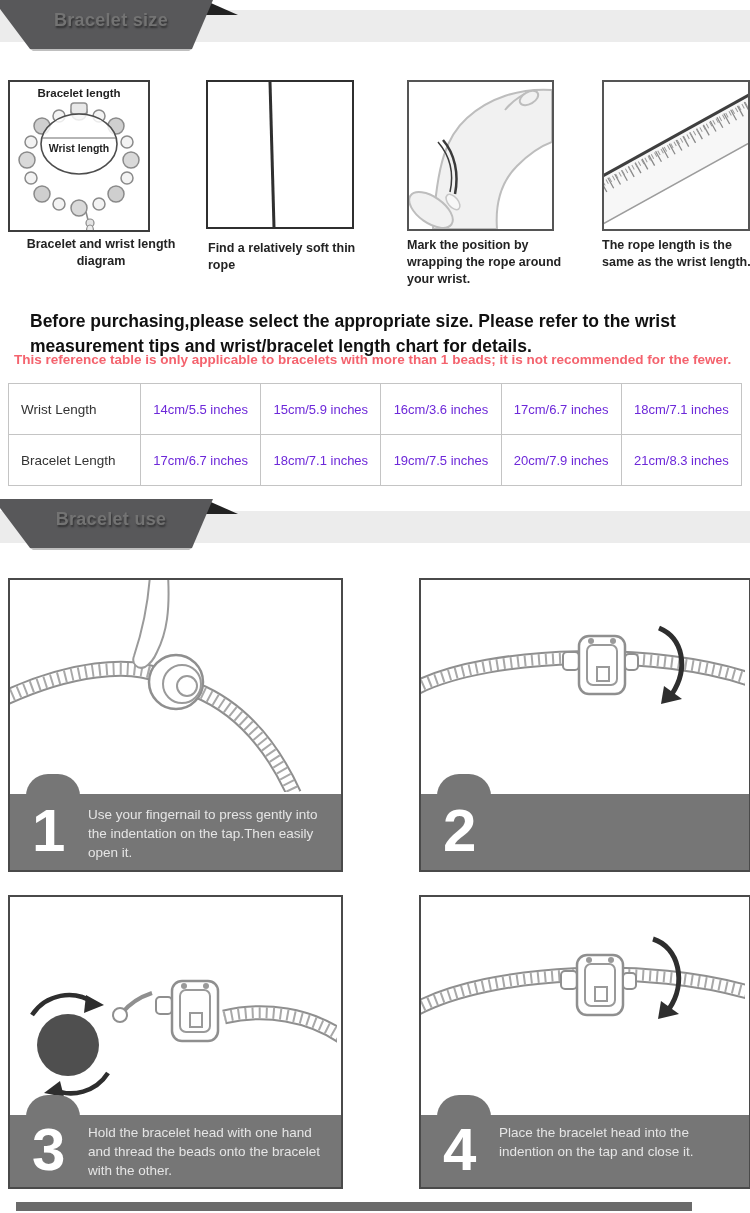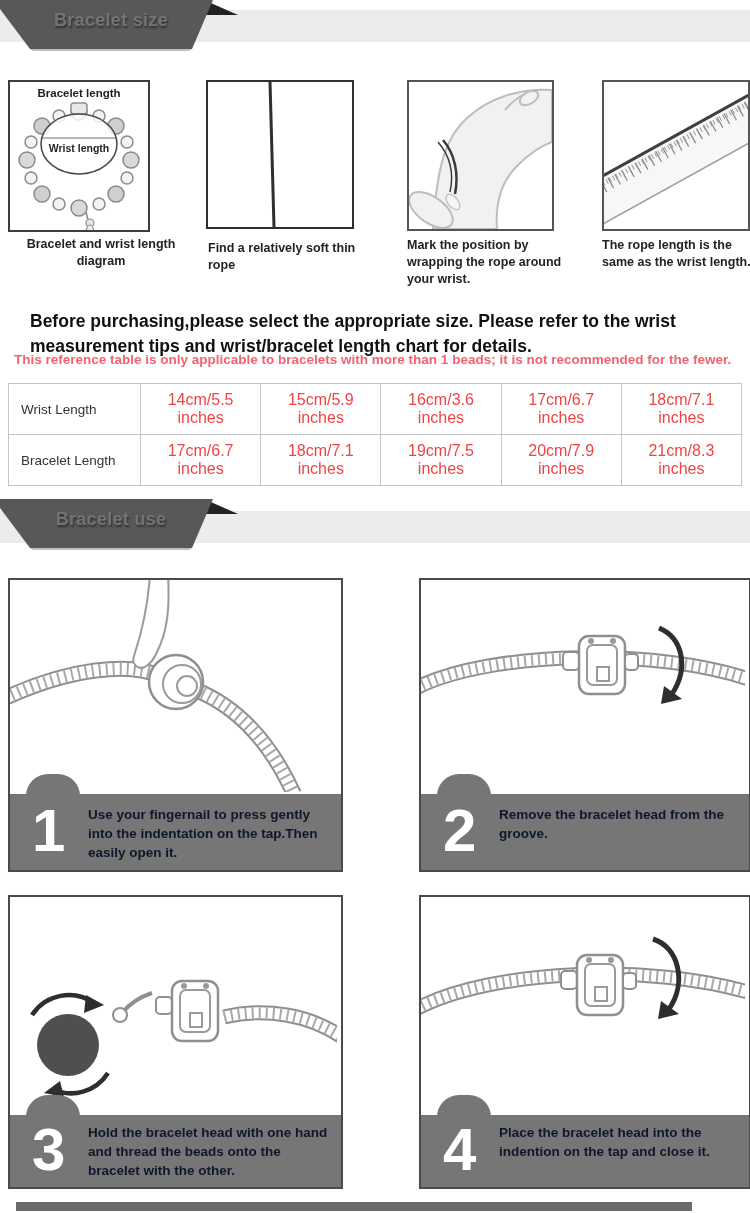--- a/index.html
+++ b/index.html
@@ -34,39 +34,39 @@
   #cap4{left:602px;top:237px;width:152px;}
 
   
   .intro{position:absolute;left:14px;top:293px;width:728px;margin:16px;
     font-size:17.5px;font-weight:bold;color:#101010;line-height:1.42;}
   .note{position:absolute;left:14px;top:352px;width:734px;margin:0;
     font-size:13.5px;font-weight:bold;color:#f4636e;}
 
   
   table.size{position:absolute;left:8px;top:383px;width:734px;border-collapse:collapse;table-layout:fixed;}
-  table.size td{border:1.5px solid #c4c4c4;height:50px;font-size:16px;color:#ef4444;
+  table.size td{border:1.5px solid #c4c4c4;height:50px;font-size:13px;color:#6d28d9;
     text-align:center;padding:0 3px;font-family:"Liberation Sans",sans-serif;}
   table.size td.rowhead{text-align:left;padding-left:12px;font-size:13.5px;color:#333;width:116px;}
 
   
   .step-panel{position:absolute;background:#fff;border:2px solid #4a4a4a;}
   #step1{left:8px;top:578px;width:331px;height:290px;}
   #step2{left:419px;top:578px;width:328px;height:290px;}
   #step3{left:8px;top:895px;width:331px;height:290px;}
   #step4{left:419px;top:895px;width:328px;height:290px;}
   .step-art{position:absolute;left:0;top:0;}
   .step-bar{position:absolute;left:0;right:0;bottom:0;background:#767676;}
   .bar-tall{height:76px}.bar-short{height:72px}
   .step-bar::before{content:"";position:absolute;left:16px;top:-20px;width:54px;height:22px;
     border-radius:27px 27px 0 0;background:#767676;}
   .step-num{position:absolute;left:22px;top:0px;font-size:60px;font-weight:bold;color:#fff;line-height:74px;}
   .bar-short .step-num{line-height:70px;}
   .step-text{position:absolute;left:78px;top:11px;width:248px;
-    font-size:13.5px;font-weight:bold;color:#0f172a;line-height:1.42;}
+    font-size:13.5px;font-weight:normal;color:#e5e5e5;line-height:1.42;}
   .bar-short .step-text{top:8px;width:244px;}
 
   .footer-bar{position:absolute;left:16px;top:1202px;width:676px;height:9px;background:#6a6a6a;}
 </style>
 </head>
 <body>
 
 <div class="page">
 
   <div class="strip strip1"></div>
@@ -207,21 +207,20 @@
       <rect x="166" y="65" width="30" height="40" rx="6" fill="none" stroke="#9a9a9a" stroke-width="2"></rect>
       <rect x="176" y="87" width="12" height="14" fill="none" stroke="#9a9a9a" stroke-width="2"></rect>
       <circle cx="170" cy="61" r="3" fill="#9a9a9a"></circle>
         <circle cx="192" cy="61" r="3" fill="#9a9a9a"></circle>
       <rect x="204" y="74" width="13" height="16" rx="4" fill="#fff" stroke="#8f8f8f" stroke-width="2"></rect>
       <path d="M238,48 C262,58 268,88 251,114" stroke="#2e2e2e" stroke-width="5" fill="none"></path>
       <polygon points="243,106 261,119 240,124" fill="#2e2e2e"></polygon>
     </svg>
     <div class="step-bar bar-tall">
       <span class="step-num">2</span>
-      <span class="step-text">Remove the bracelet head from the groove.</span>
     </div>
   </div>
 
   <div class="step-panel" id="step3">
     <svg class="step-art" width="327" height="212" viewBox="0 0 327 212">
       <path d="M214,120 C255,110 300,118 332,140" stroke="#8f8f8f" stroke-width="15" fill="none"></path>
       <path d="M214,120 C255,110 300,118 332,140" stroke="#ffffff" stroke-width="11" fill="none"></path>
       <path d="M214,120 C255,110 300,118 332,140" stroke="#a8a8a8" stroke-width="11" fill="none" stroke-dasharray="2 5"></path>
       <circle cx="58" cy="148" r="31" fill="#4f4f4f"></circle>
       <path d="M22,118 A44,44 0 0 1 84,106" stroke="#2e2e2e" stroke-width="4.5" fill="none"></path>

